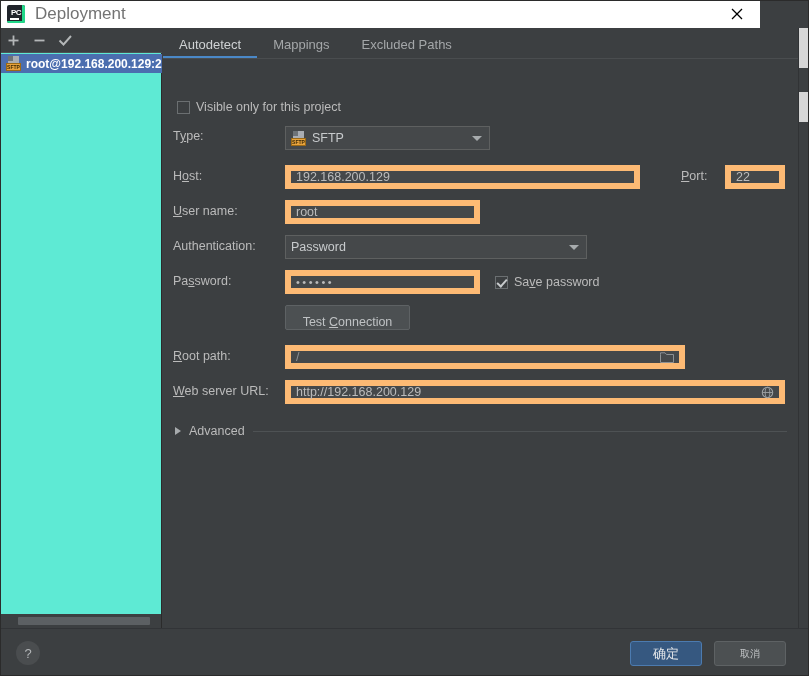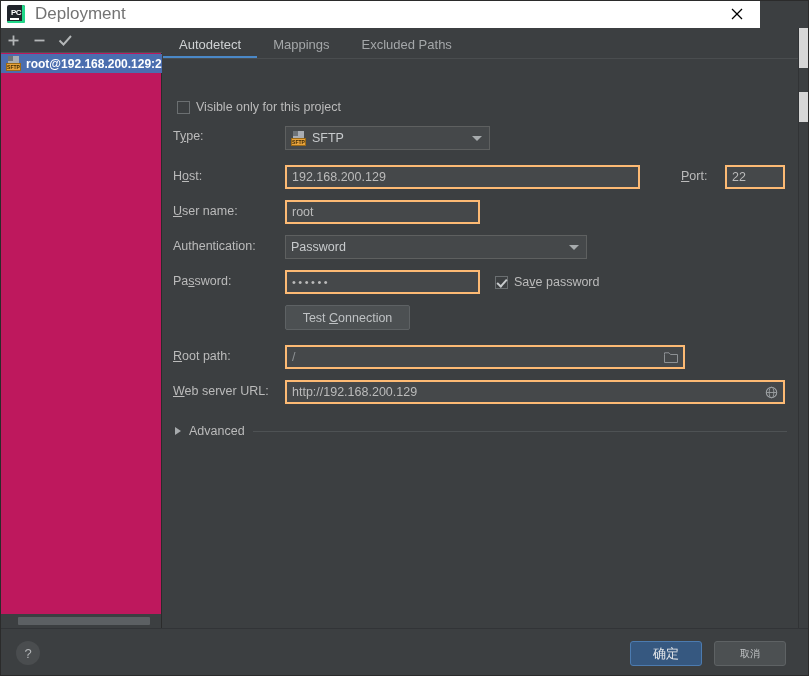--- a/index.html
+++ b/index.html
@@ -51,21 +51,21 @@
 
   
   .dialog-body {
     position: absolute; left: 0; top: 28px; width: 809px; height: 600px;
     background: #3c3f41;
   }
 
   
   .sidebar {
     position: absolute; left: 0; top: 0; width: 162px; height: 600px;
-    background: #be185d;
+    background: #5eead4;
     border-right: 1px solid #2b2b2b;
   }
   .side-toolbar {
     position: absolute; left: 0; top: 0; width: 162px; height: 25px;
     background: #3c3f41; display: flex; align-items: center;
     border-bottom: 1px solid #4e5254;
   }
   .tb-btn {
     width: 26px; height: 24px; display: flex; align-items: center;
     justify-content: center; cursor: pointer; color: #b4b7b8;
@@ -133,42 +133,42 @@
   .form {
     position: absolute; left: 0; top: 38px; width: 635px; height: 560px;
   }
   .row { position: absolute; display: flex; align-items: center; }
   .lbl {
     font-size: 12.5px; color: #bbbbbb; white-space: nowrap;
   }
   .lbl u { text-decoration: underline; }
 
   .inp {
-    background: #45484a; border: 2px solid #fdba74; color: #bbbbbb;
+    background: #45484a; border: 6px solid #fdba74; color: #bbbbbb;
     font-size: 12.5px; height: 24px; line-height: 22px;
     padding: 0 5px; font-family: "Liberation Sans", sans-serif;
     display: flex; align-items: center; cursor: text;
   }
   .inp.dim { color: #8d9194; }
 
   .combo {
     background: #45484a; border: 1px solid #5e6060; color: #c8cbcd;
     height: 24px; font-size: 12.5px; display: flex; align-items: center;
     padding: 0 5px; cursor: pointer; position: relative;
   }
   .combo .arrow {
     position: absolute; right: 7px; top: 50%; margin-top: -2px;
     width: 0; height: 0; border-left: 5px solid transparent;
     border-right: 5px solid transparent; border-top: 5px solid #a7abad;
   }
 
   .btn {
     background: #4c5052; border: 1px solid #5e6264; color: #bfc2c4;
     font-size: 12.5px; height: 25px; padding: 0 12px; border-radius: 2px;
-    display: flex; align-items: center; justify-content: center;
+    display: flex; align-items: flex-end; justify-content: center;
     cursor: pointer; font-family: "Liberation Sans", sans-serif;
   }
   .btn u { text-decoration: underline; }
 
   .chk {
     display: flex; align-items: center; cursor: pointer; text-align: right;
   }
   .chk .box {
     width: 13px; height: 13px; border: 1px solid #6b6f71; background: #3c3f41;
     margin-right: 6px; position: relative; flex: 0 0 13px;

